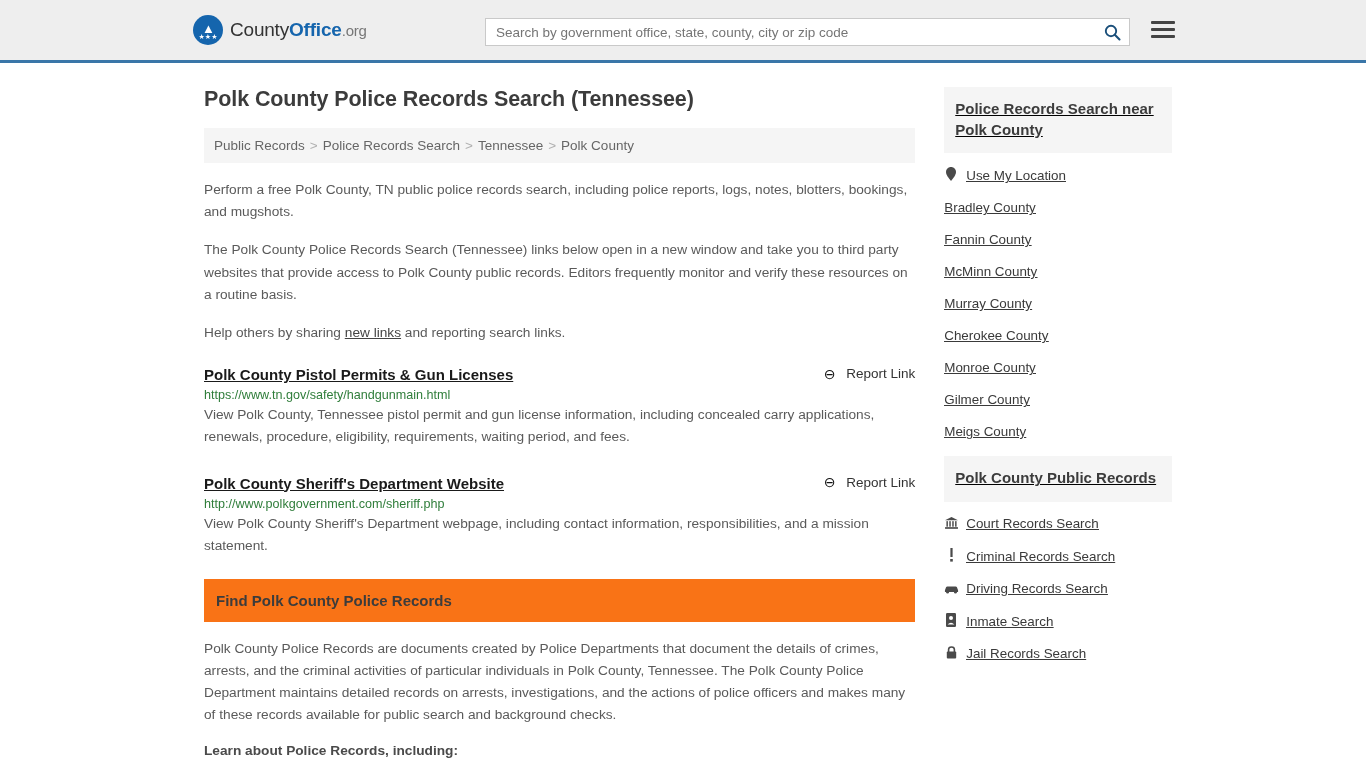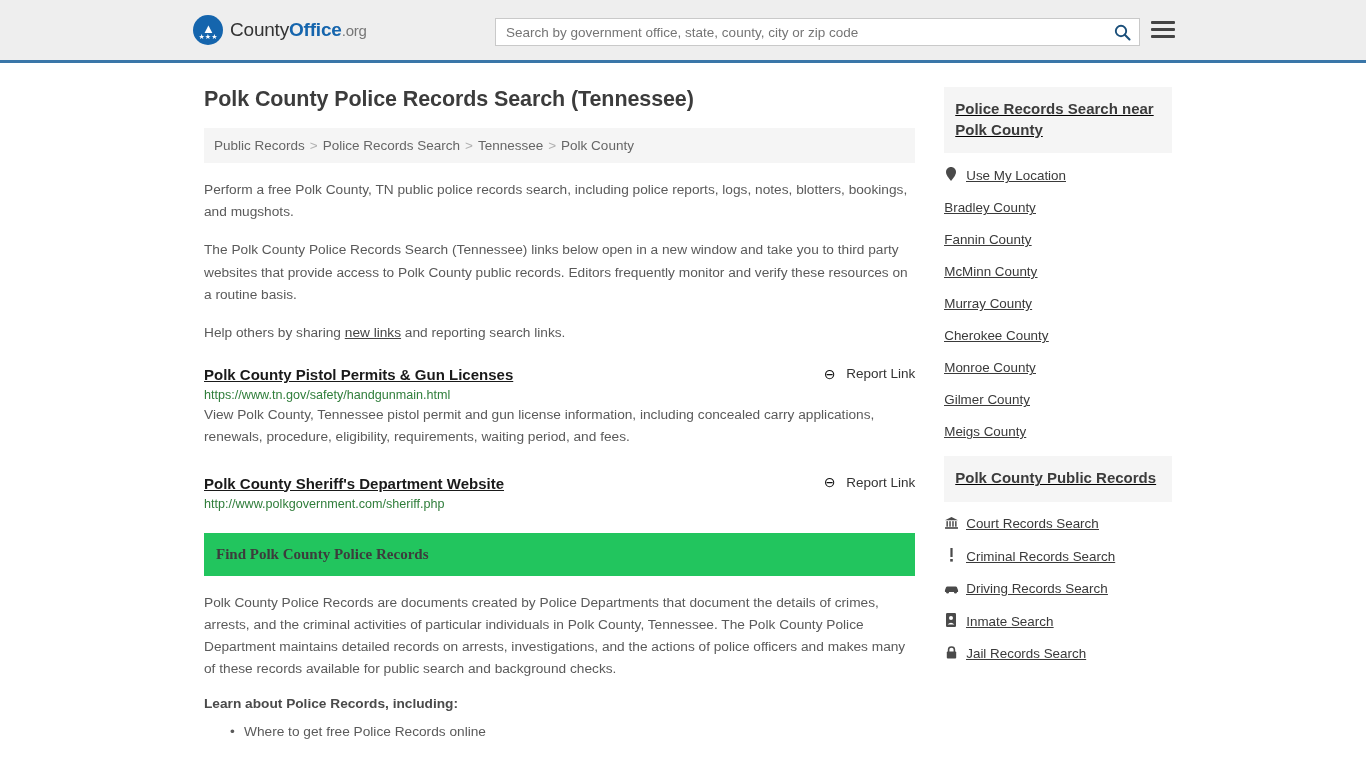--- a/index.html
+++ b/index.html
@@ -39,21 +39,21 @@
   .logo-mark .stars {
     color: #fff; font-size: 7px; line-height: 7px; letter-spacing: 0px;
   }
   .logo-text { font-size: 19px; letter-spacing: -0.2px; white-space: nowrap; }
   .logo-text .t1 { color: #333; }
   .logo-text .t2 { color: #1565ad; font-weight: bold; }
   .logo-text .t3 { color: #777; font-size: 15px; }
 
   .search-wrap {
     position: absolute;
-    left: 495px; top: 18px;
+    left: 485px; top: 18px;
     width: 645px; height: 28px;
     background: #fff;
     border: 1px solid #c9c9c9;
     display: flex; align-items: center;
   }
   .search-input {
     flex: 1;
     border: none; outline: none;
     font-family: "Liberation Sans", sans-serif;
     font-size: 13.5px;
@@ -138,24 +138,24 @@
   .unlink-icon { font-size: 14px; line-height: 1; color: #111; }
   .result-url {
     font-size: 12.6px; color: #2f7d3a; margin-top: 5px;
   }
   .result-desc {
     font-size: 13.7px; color: #5a5a5a; line-height: 1.62; margin-top: 2px;
   }
 
   
   .section-bar {
-    background: #22c55e;
+    background: #f97316;
     padding: 13px 12px;
     font-size: 15px; font-weight: bold; color: #3c3c3c;
-    margin-top: 22px; margin-bottom: 16px; font-family: Liberation Serif, serif;
+    margin-top: 22px; margin-bottom: 16px;
   }
   .sub-heading {
     font-size: 13.7px; font-weight: bold; color: #4a4a4a;
     margin-top: 8px; margin-bottom: 10px;
   }
   ul.learn-list { list-style: none; }
   ul.learn-list li {
     font-size: 13.7px; color: #5a5a5a; line-height: 1.62;
     padding-left: 40px; position: relative;
   }
@@ -244,20 +244,21 @@
 
       <div class="result">
         <div class="result-head">
           <a class="result-title">Polk County Sheriff's Department Website</a>
           <div class="report-link">
             <span class="unlink-icon">⊖ </span>
             <span>Report Link</span>
           </div>
         </div>
         <div class="result-url">http://www.polkgovernment.com/sheriff.php</div>
+        <div class="result-desc">View Polk County Sheriff's Department webpage, including contact information, responsibilities, and a mission statement.</div>
       </div>
 
       <div class="section-bar">Find Polk County Police Records</div>
       <p class="body-text">Polk County Police Records are documents created by Police Departments that document the details of crimes, arrests, and the criminal activities of particular individuals in Polk County, Tennessee. The Polk County Police Department maintains detailed records on arrests, investigations, and the actions of police officers and makes many of these records available for public search and background checks.</p>
       <div class="sub-heading">Learn about Police Records, including:</div>
       <ul class="learn-list">
         <li>Where to get free Police Records online</li>
       </ul>
     </div>
 

